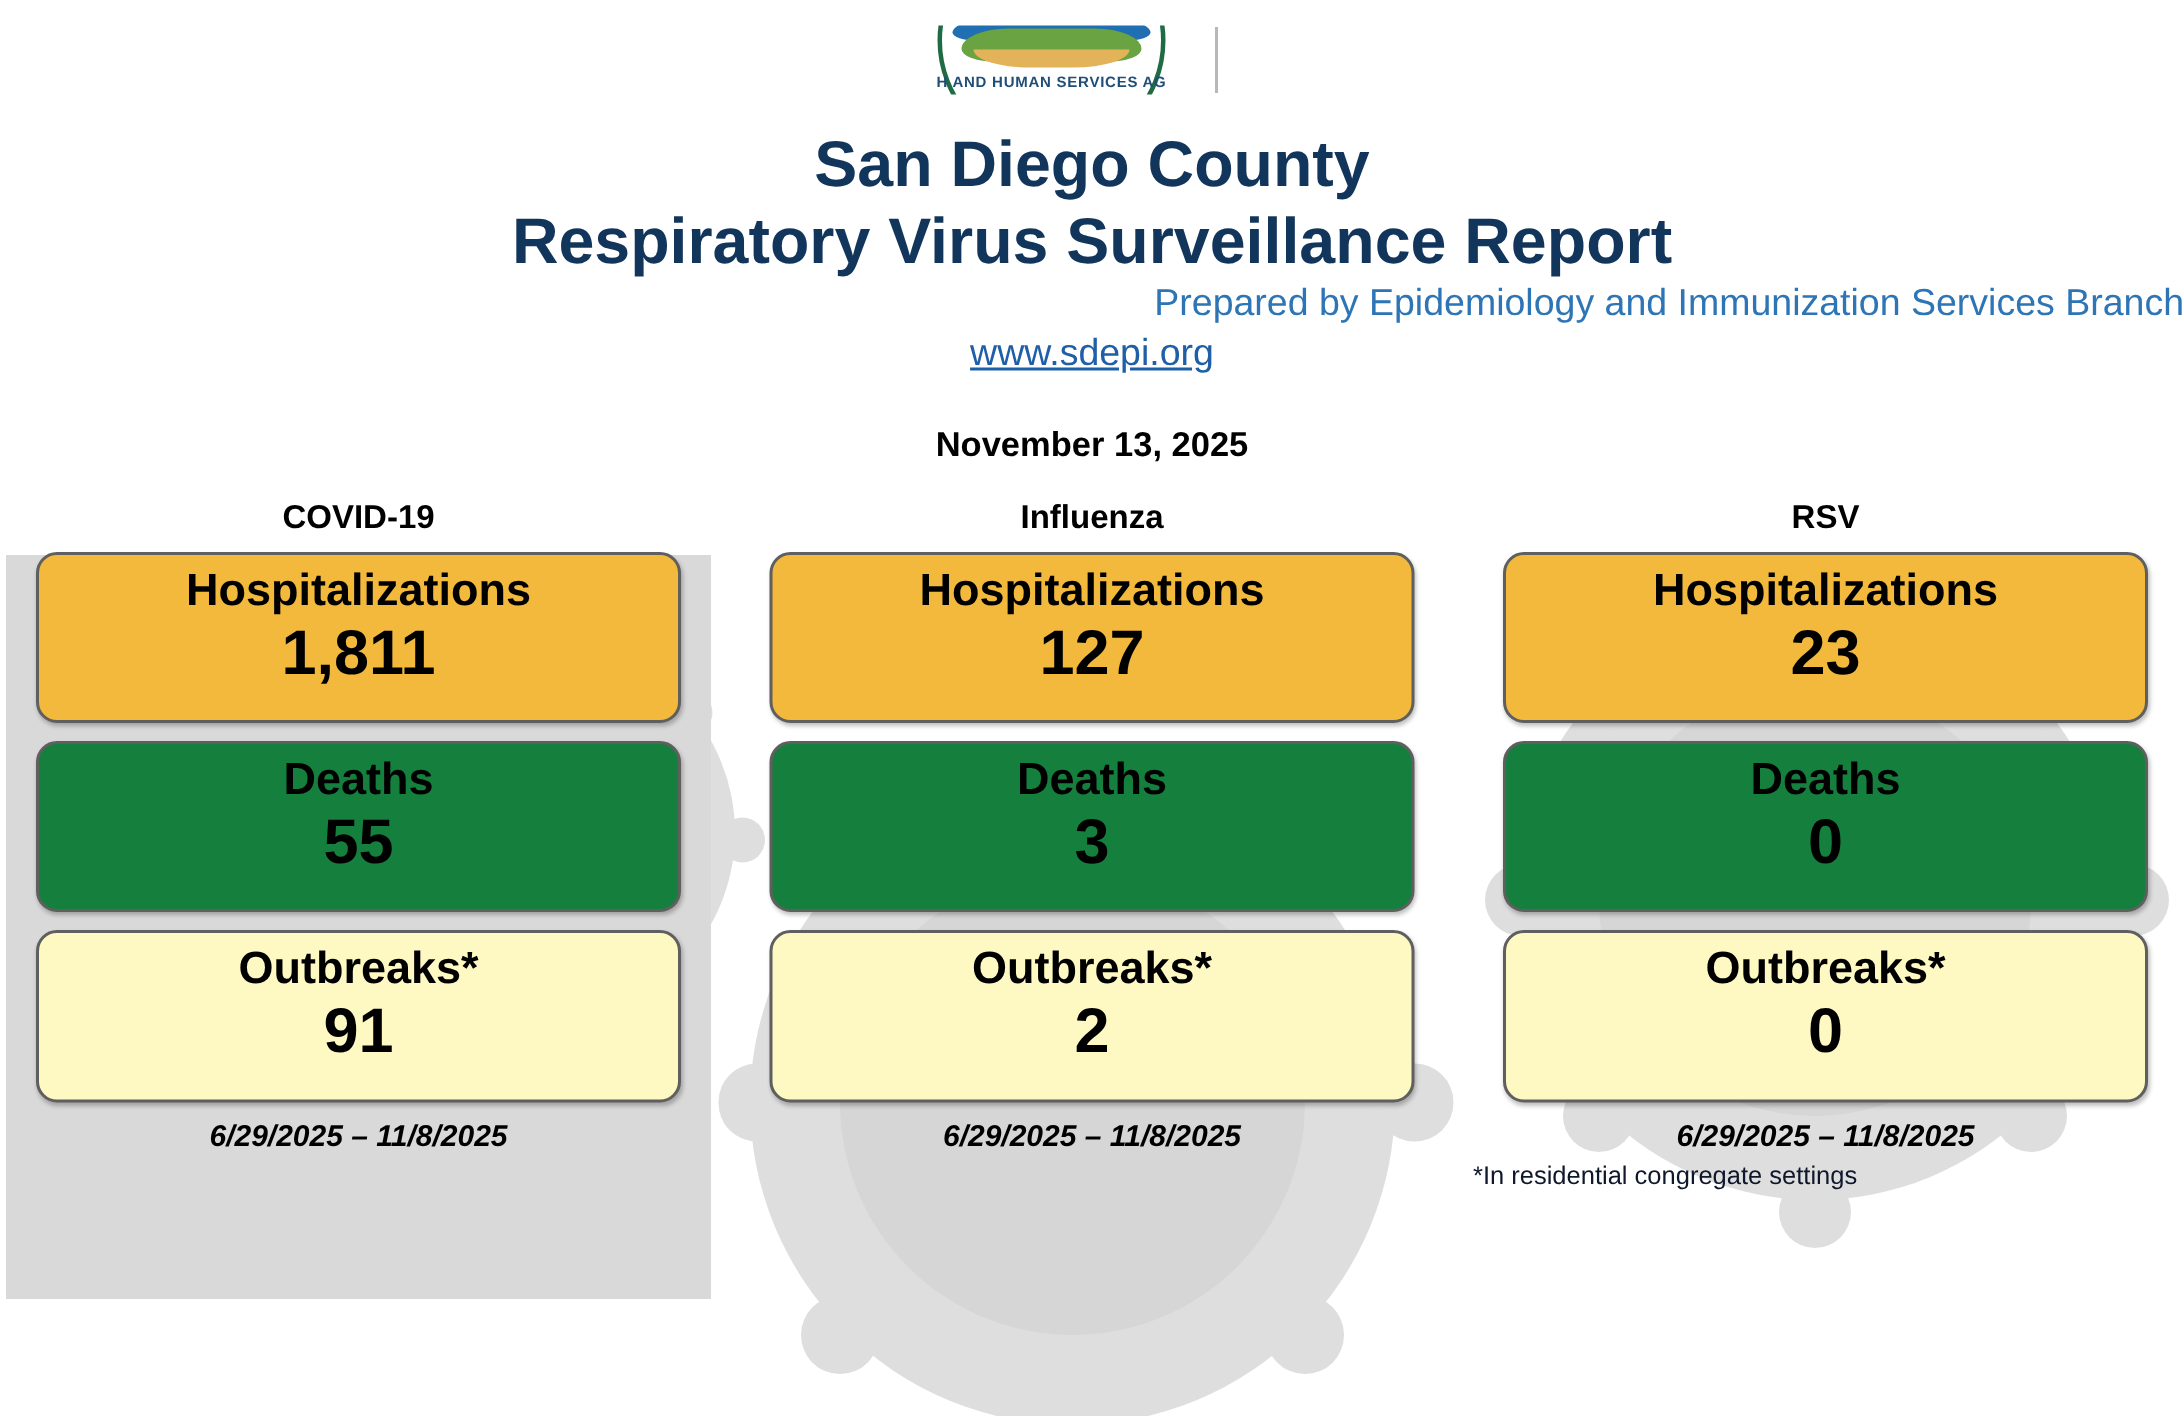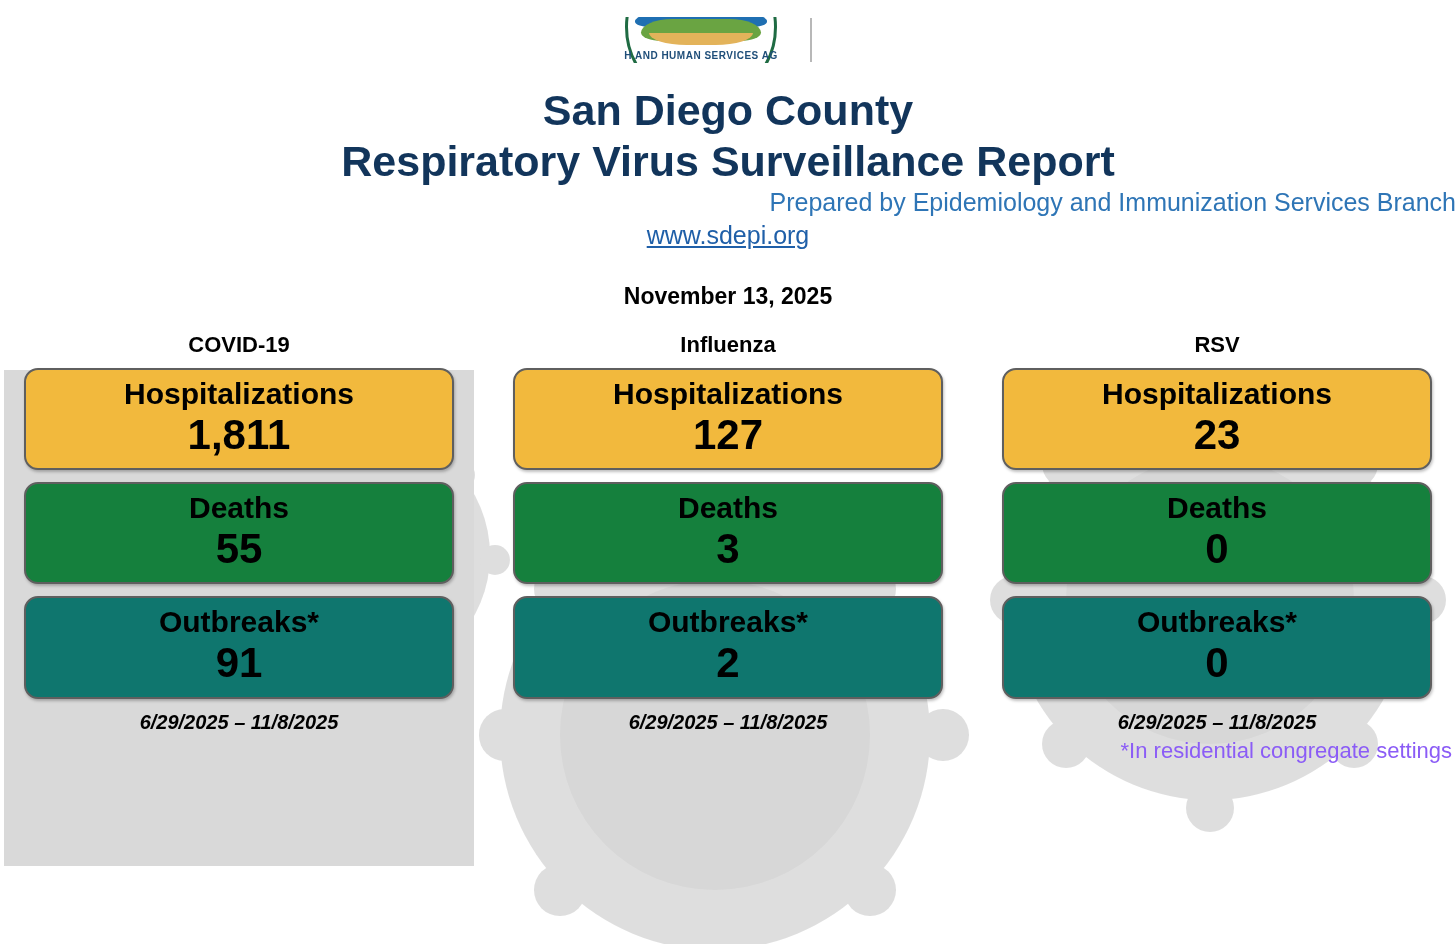--- a/index.html
+++ b/index.html
@@ -187,52 +187,52 @@
     color: #000;
     margin-bottom: 10px;
   }
   .cards {
     padding: 0 20px;
   }
   .card {
     border: 2px solid #5f5f5f;
     border-radius: 14px;
     text-align: center;
-    padding: 6px 0 10px;
+    padding: 6px 0 22px;
     margin-bottom: 12px;
     box-shadow: 1px 2px 3px rgba(0,0,0,.25);
   }
   .card .label {
     font-size: 30px;
     font-weight: bold;
     color: #000;
     line-height: 1.2;
   }
   .card .value {
     font-size: 42px;
     font-weight: bold;
     color: #000;
     line-height: 1.1;
   }
   .card.hosp { background: #f2b93d; }
   .card.deaths { background: #15803d; }
-  .card.outbreaks { background: #0f766e; }
+  .card.outbreaks { background: #fef9c3; }
 
   .daterange {
     text-align: center;
     font-size: 20px;
     font-style: italic;
     font-weight: bold;
     color: #000;
     margin-top: 2px;
   }
   .footnote {
-    text-align: right;
-    font-size: 22px;
-    color: #8b5cf6;
+    text-align: left;
+    font-size: 17px;
+    color: #0f172a;
     margin-top: 4px;
   }
 </style>
 </head>
 <body>
 
 <div class="virus" style="left:240px; top:430px; width:250px; height:250px;">
   <div class="core"></div>
   <div class="spike" style="left:44%; top:-6%;"></div>
   <div class="spike" style="left:82%; top:12%;"></div>

